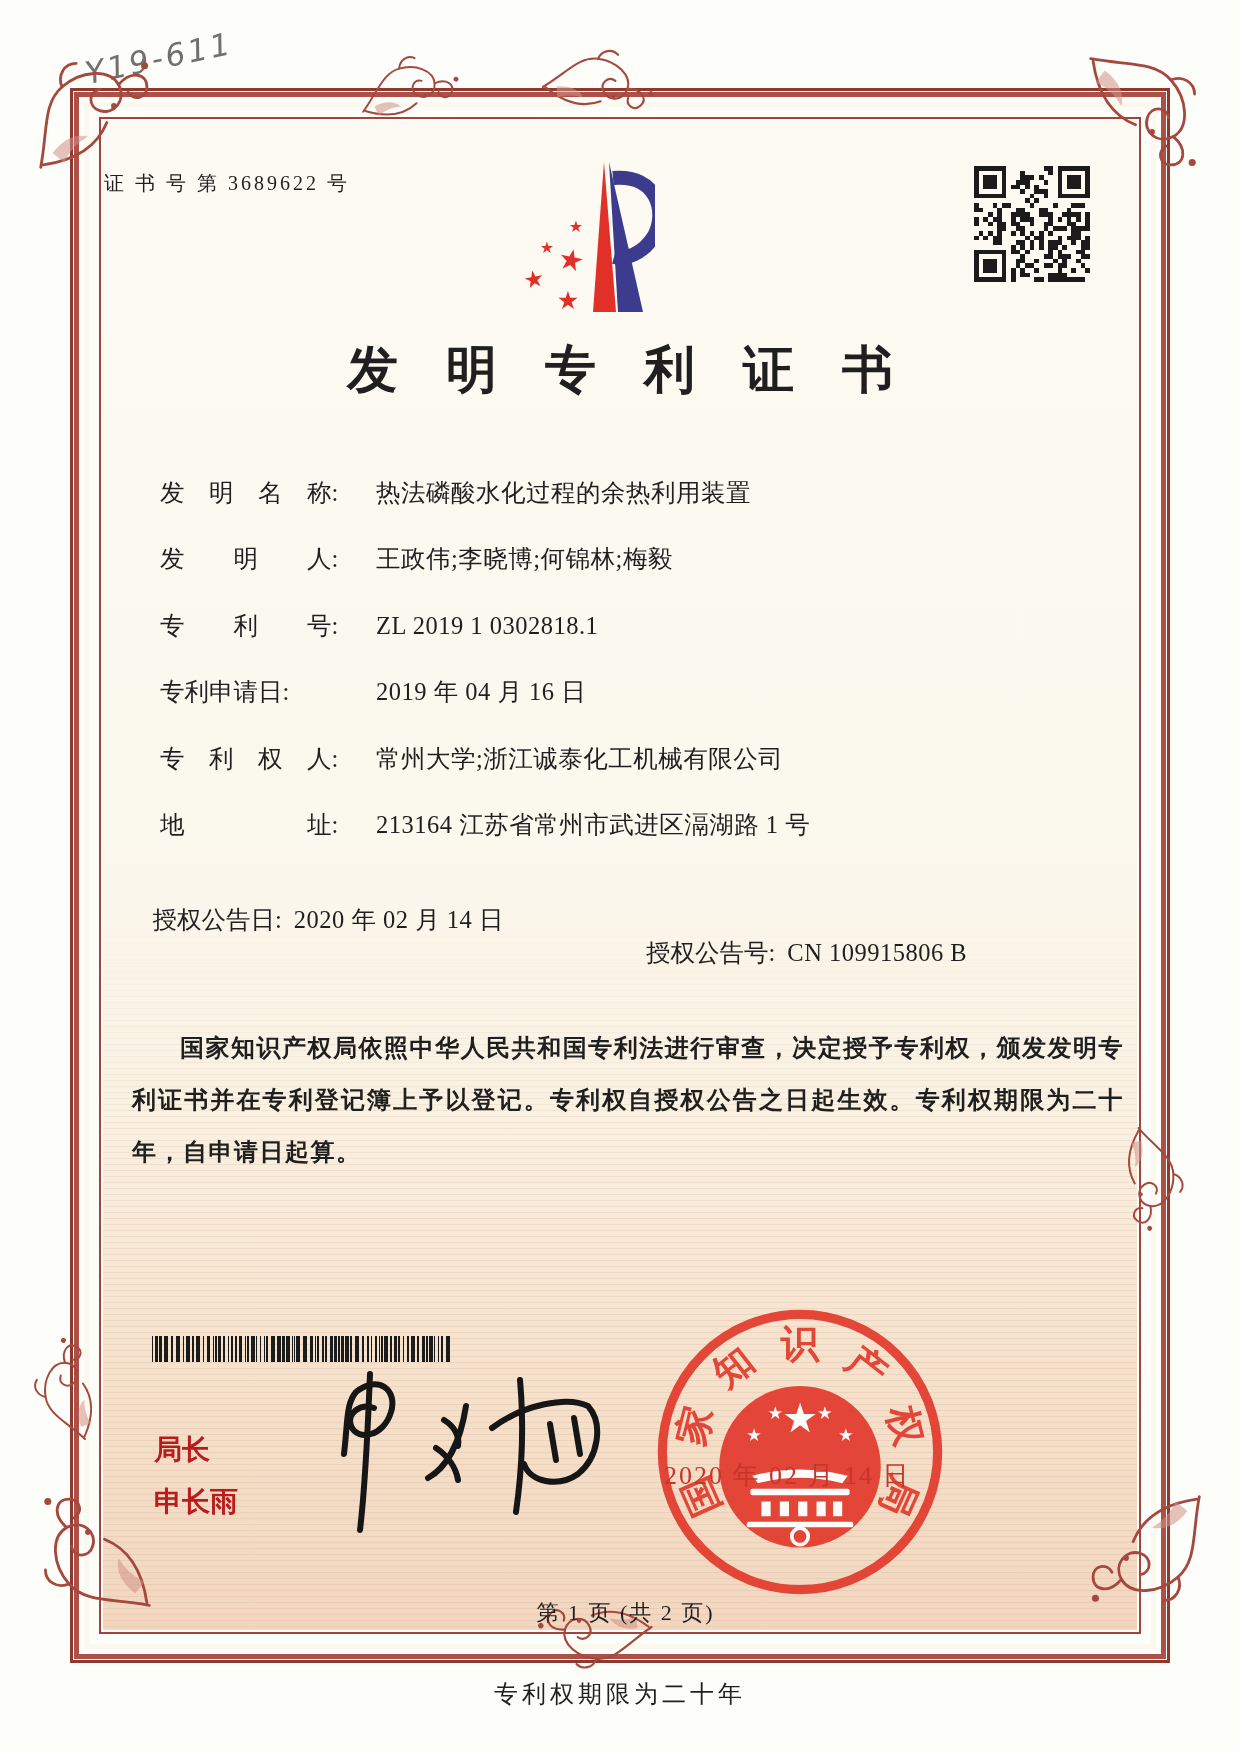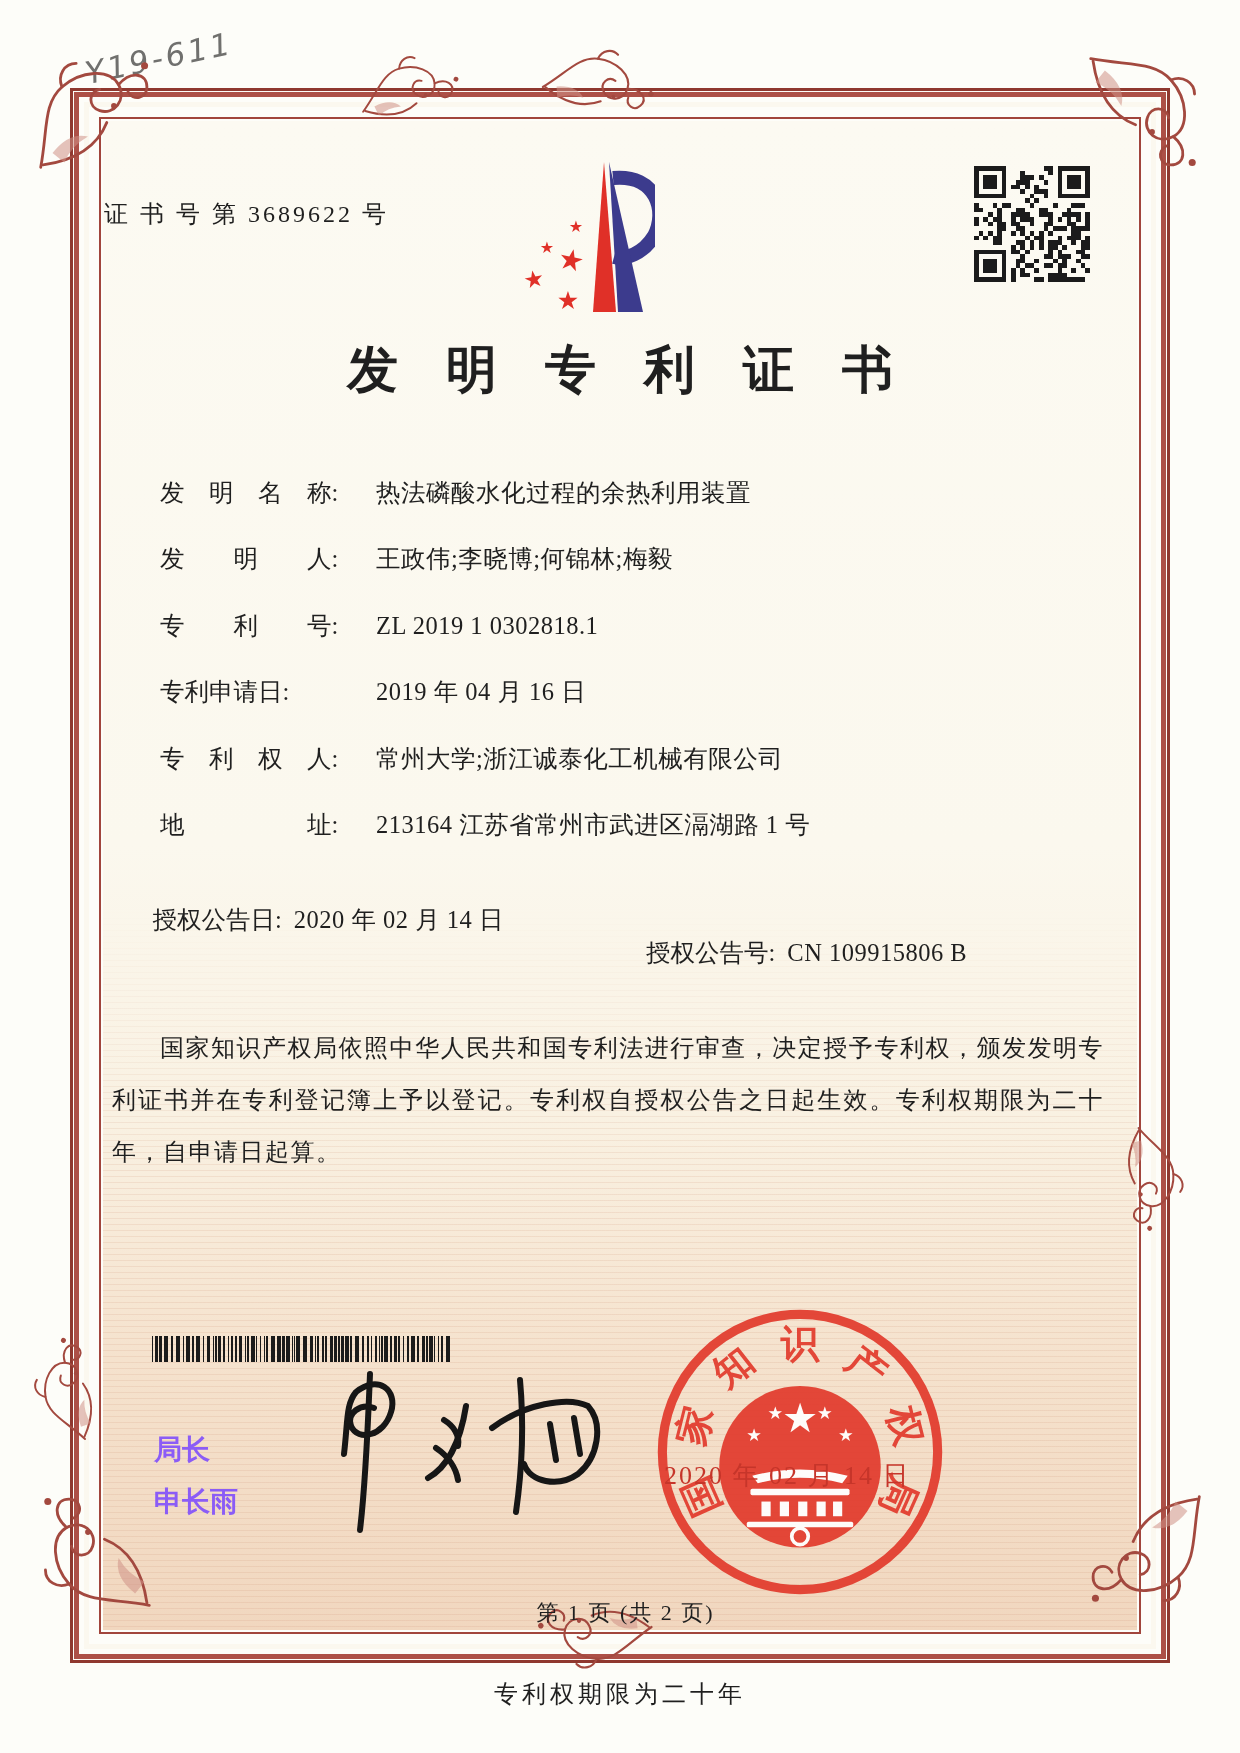--- a/index.html
+++ b/index.html
@@ -16,42 +16,42 @@
   .frame-gap{position:absolute;inset:5px;border:5px solid #fbf8ef;}
   .frame-inner{position:absolute;inset:10px;border:2px solid #a1453c;}
   .paper{position:absolute;inset:2px;
       background:linear-gradient(180deg,#fcfaf2 0%,#fbf8ee 48%,#f9f1e2 66%,#f5e2cd 82%,#f1d7bf 100%);}
   .waves{position:absolute;left:0;right:0;top:52%;bottom:0;
       background:repeating-linear-gradient(180deg,rgba(199,130,100,0.14) 0 1px,rgba(255,255,255,0) 1px 6px);
       -webkit-mask-image:linear-gradient(180deg,transparent,#000 35%);
       mask-image:linear-gradient(180deg,transparent,#000 35%);}
   .ornament{position:absolute;pointer-events:none;}
 
-  .cert-no{position:absolute;left:104px;top:170px;font-size:24px;letter-spacing:3px;margin-top:28px;}
+  .cert-no{position:absolute;left:104px;top:170px;font-size:20px;letter-spacing:3px;}
 
   .logo{position:absolute;left:455px;top:160px;}
   .qr{position:absolute;left:974px;top:166px;width:116px;height:116px;}
 
   .title{position:absolute;left:0;right:0;top:336px;text-align:center;font-size:51px;font-weight:bold;
       letter-spacing:48px;text-indent:48px;}
 
   .fields{position:absolute;left:112px;top:476px;margin-left:48px;}
   .field-row{height:66.4px;font-size:24.5px;white-space:pre;}
   .lab{display:inline-block;min-width:204px;white-space:pre;}
   .val{margin-left:12px;letter-spacing:0.5px;}
   .grant-row{position:absolute;left:128px;top:875px;font-size:24.5px;white-space:pre;text-align:center;}
   .grant-no{position:absolute;left:518px;}
 
-  .paras{position:absolute;left:112px;top:1022px;width:992px;}
+  .paras{position:absolute;left:132px;top:1022px;width:992px;font-weight:bold;}
   .paras p{margin:0;font-size:24px;line-height:52px;text-indent:2em;text-align:justify;letter-spacing:1.5px;}
 
   .barcode{position:absolute;left:152px;top:1336px;}
 
   .director{position:absolute;left:154px;top:1424px;font-family:"Liberation Sans","DejaVu Sans",sans-serif;
-      font-weight:bold;font-size:28px;line-height:52px;color:#8b5cf6;}
+      font-weight:bold;font-size:28px;line-height:52px;color:#b91c1c;}
   .signature{position:absolute;left:316px;top:1362px;}
 
   .seal{position:absolute;left:644px;top:1296px;opacity:0.92;}
   .seal-date{position:absolute;left:664px;top:1458px;font-size:26px;color:#c6352a;letter-spacing:2px;white-space:pre;z-index:5;}
 
   .page-indicator{position:absolute;left:0;right:0;top:1598px;text-align:center;font-size:22px;letter-spacing:2px;margin-left:11px;}
   .back-note{position:absolute;left:0;right:0;top:1678px;text-align:center;font-size:24px;letter-spacing:4px;}
 </style>
 </head>
 <body>

